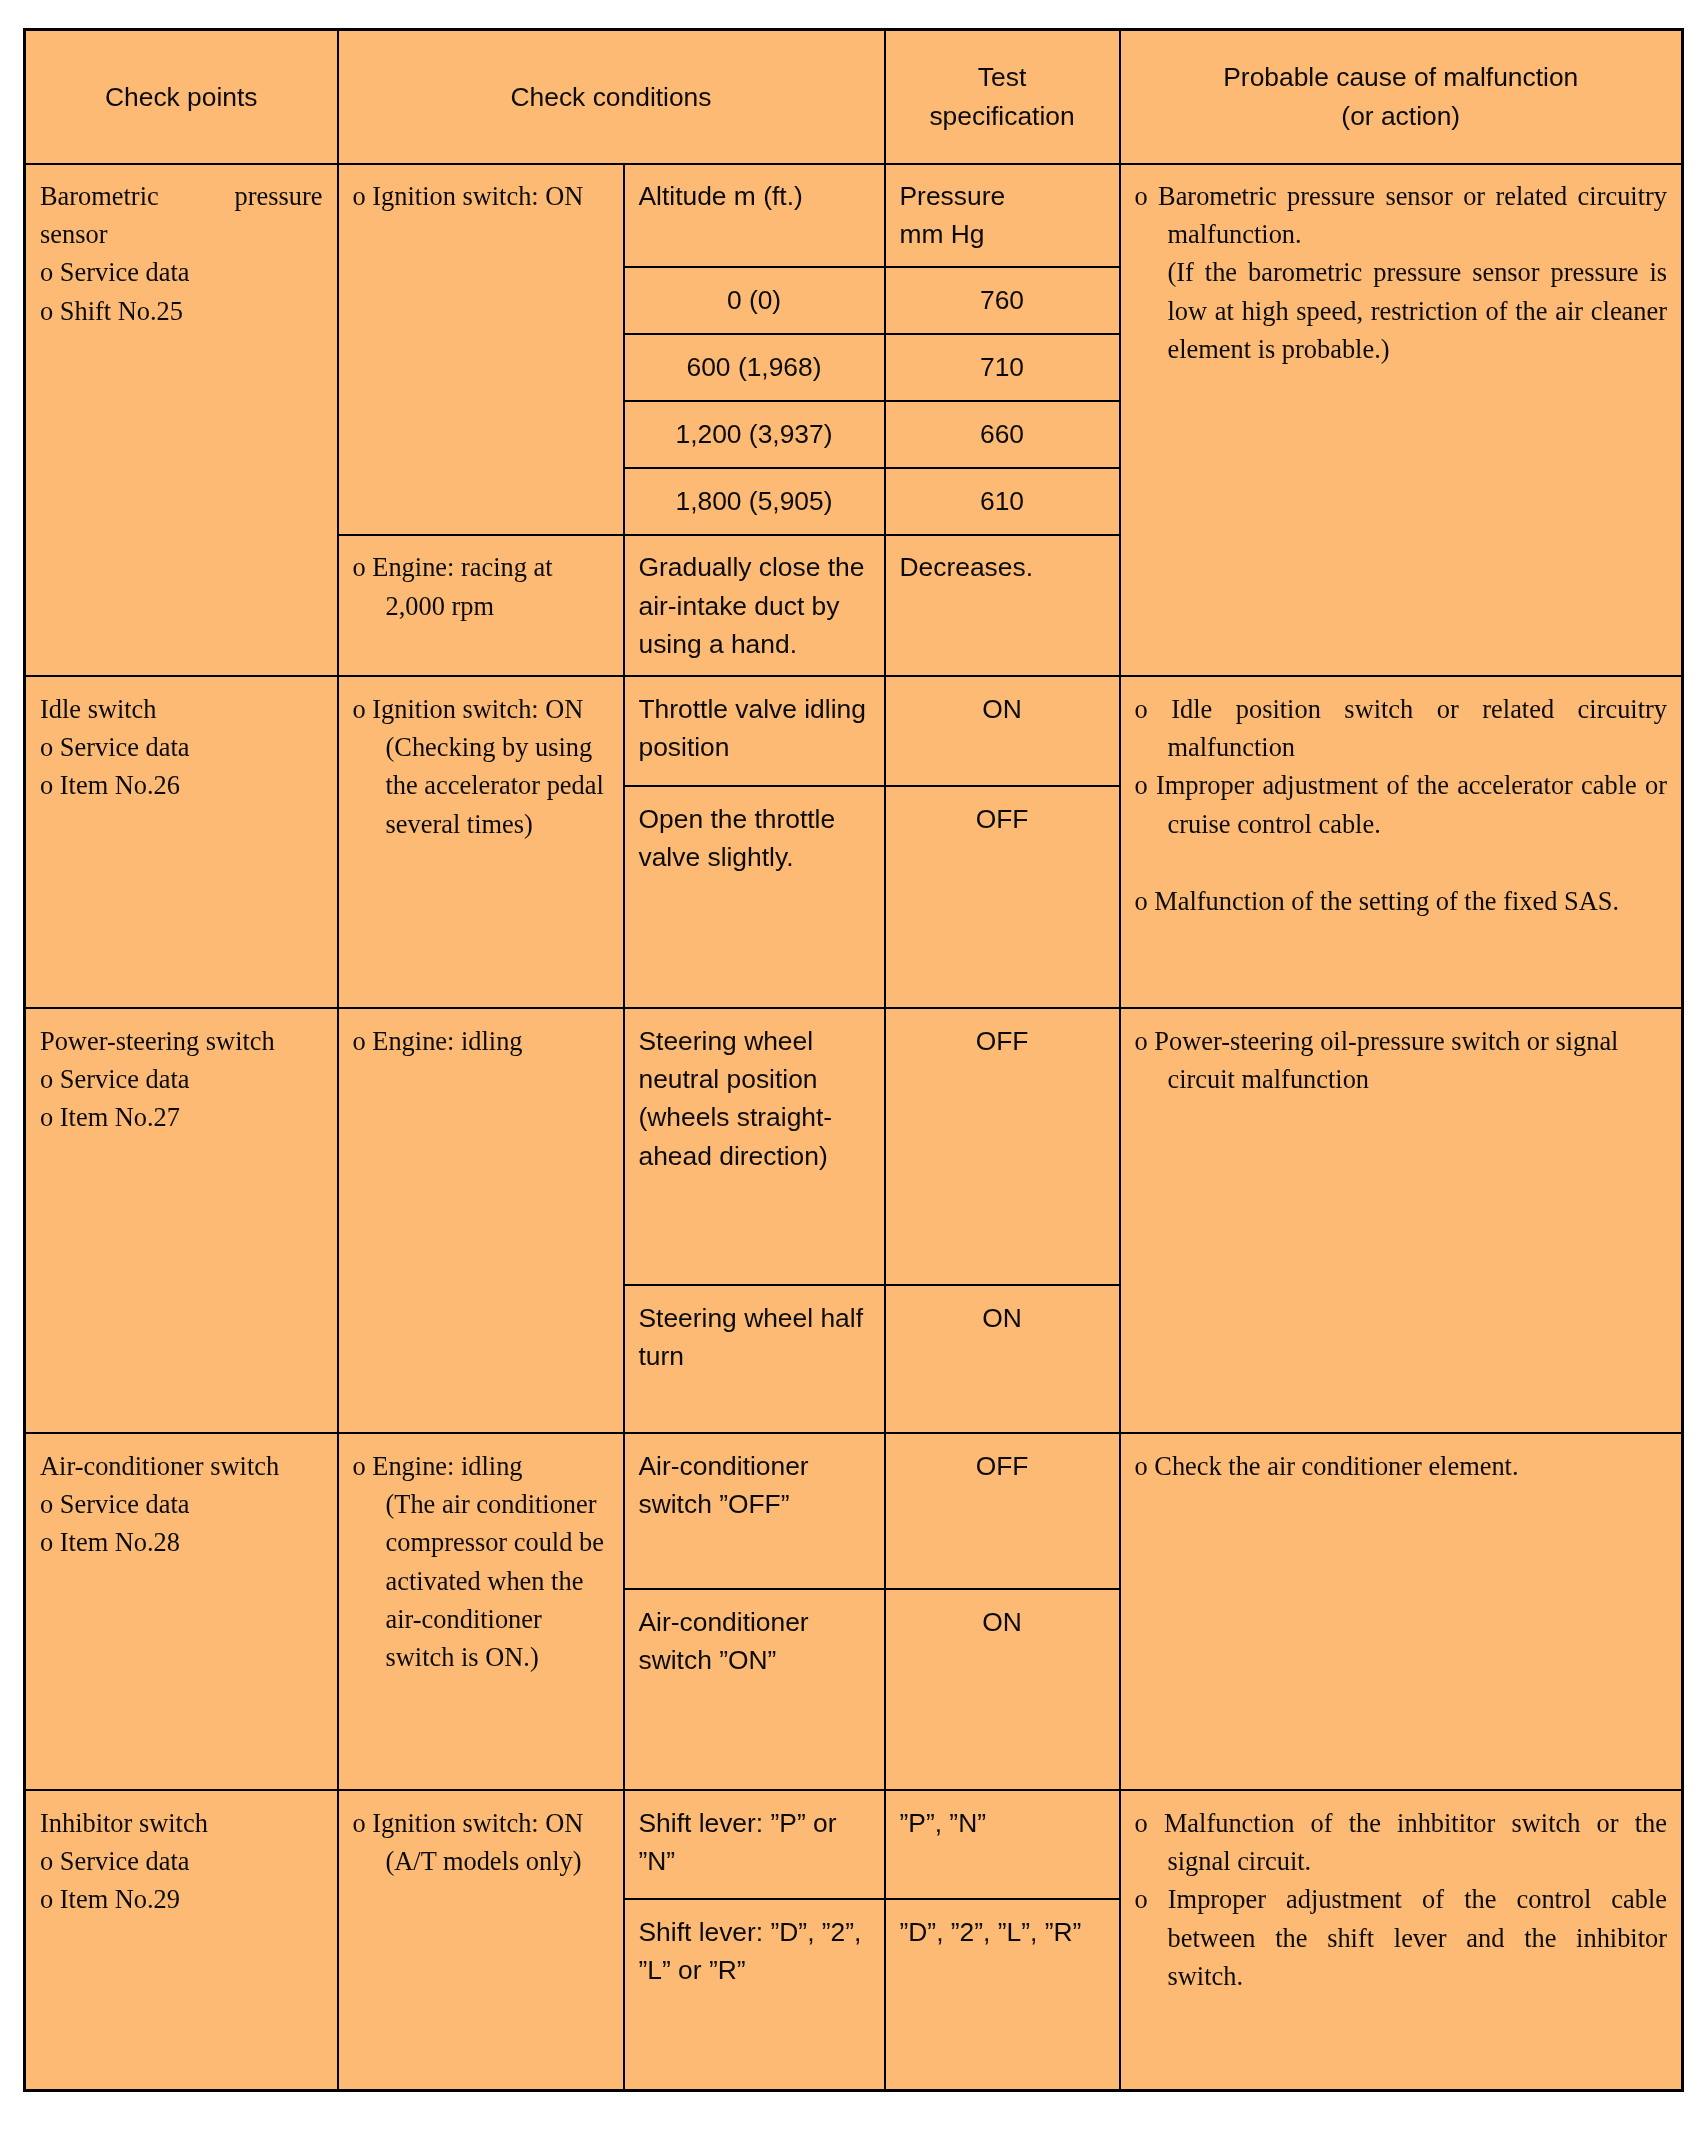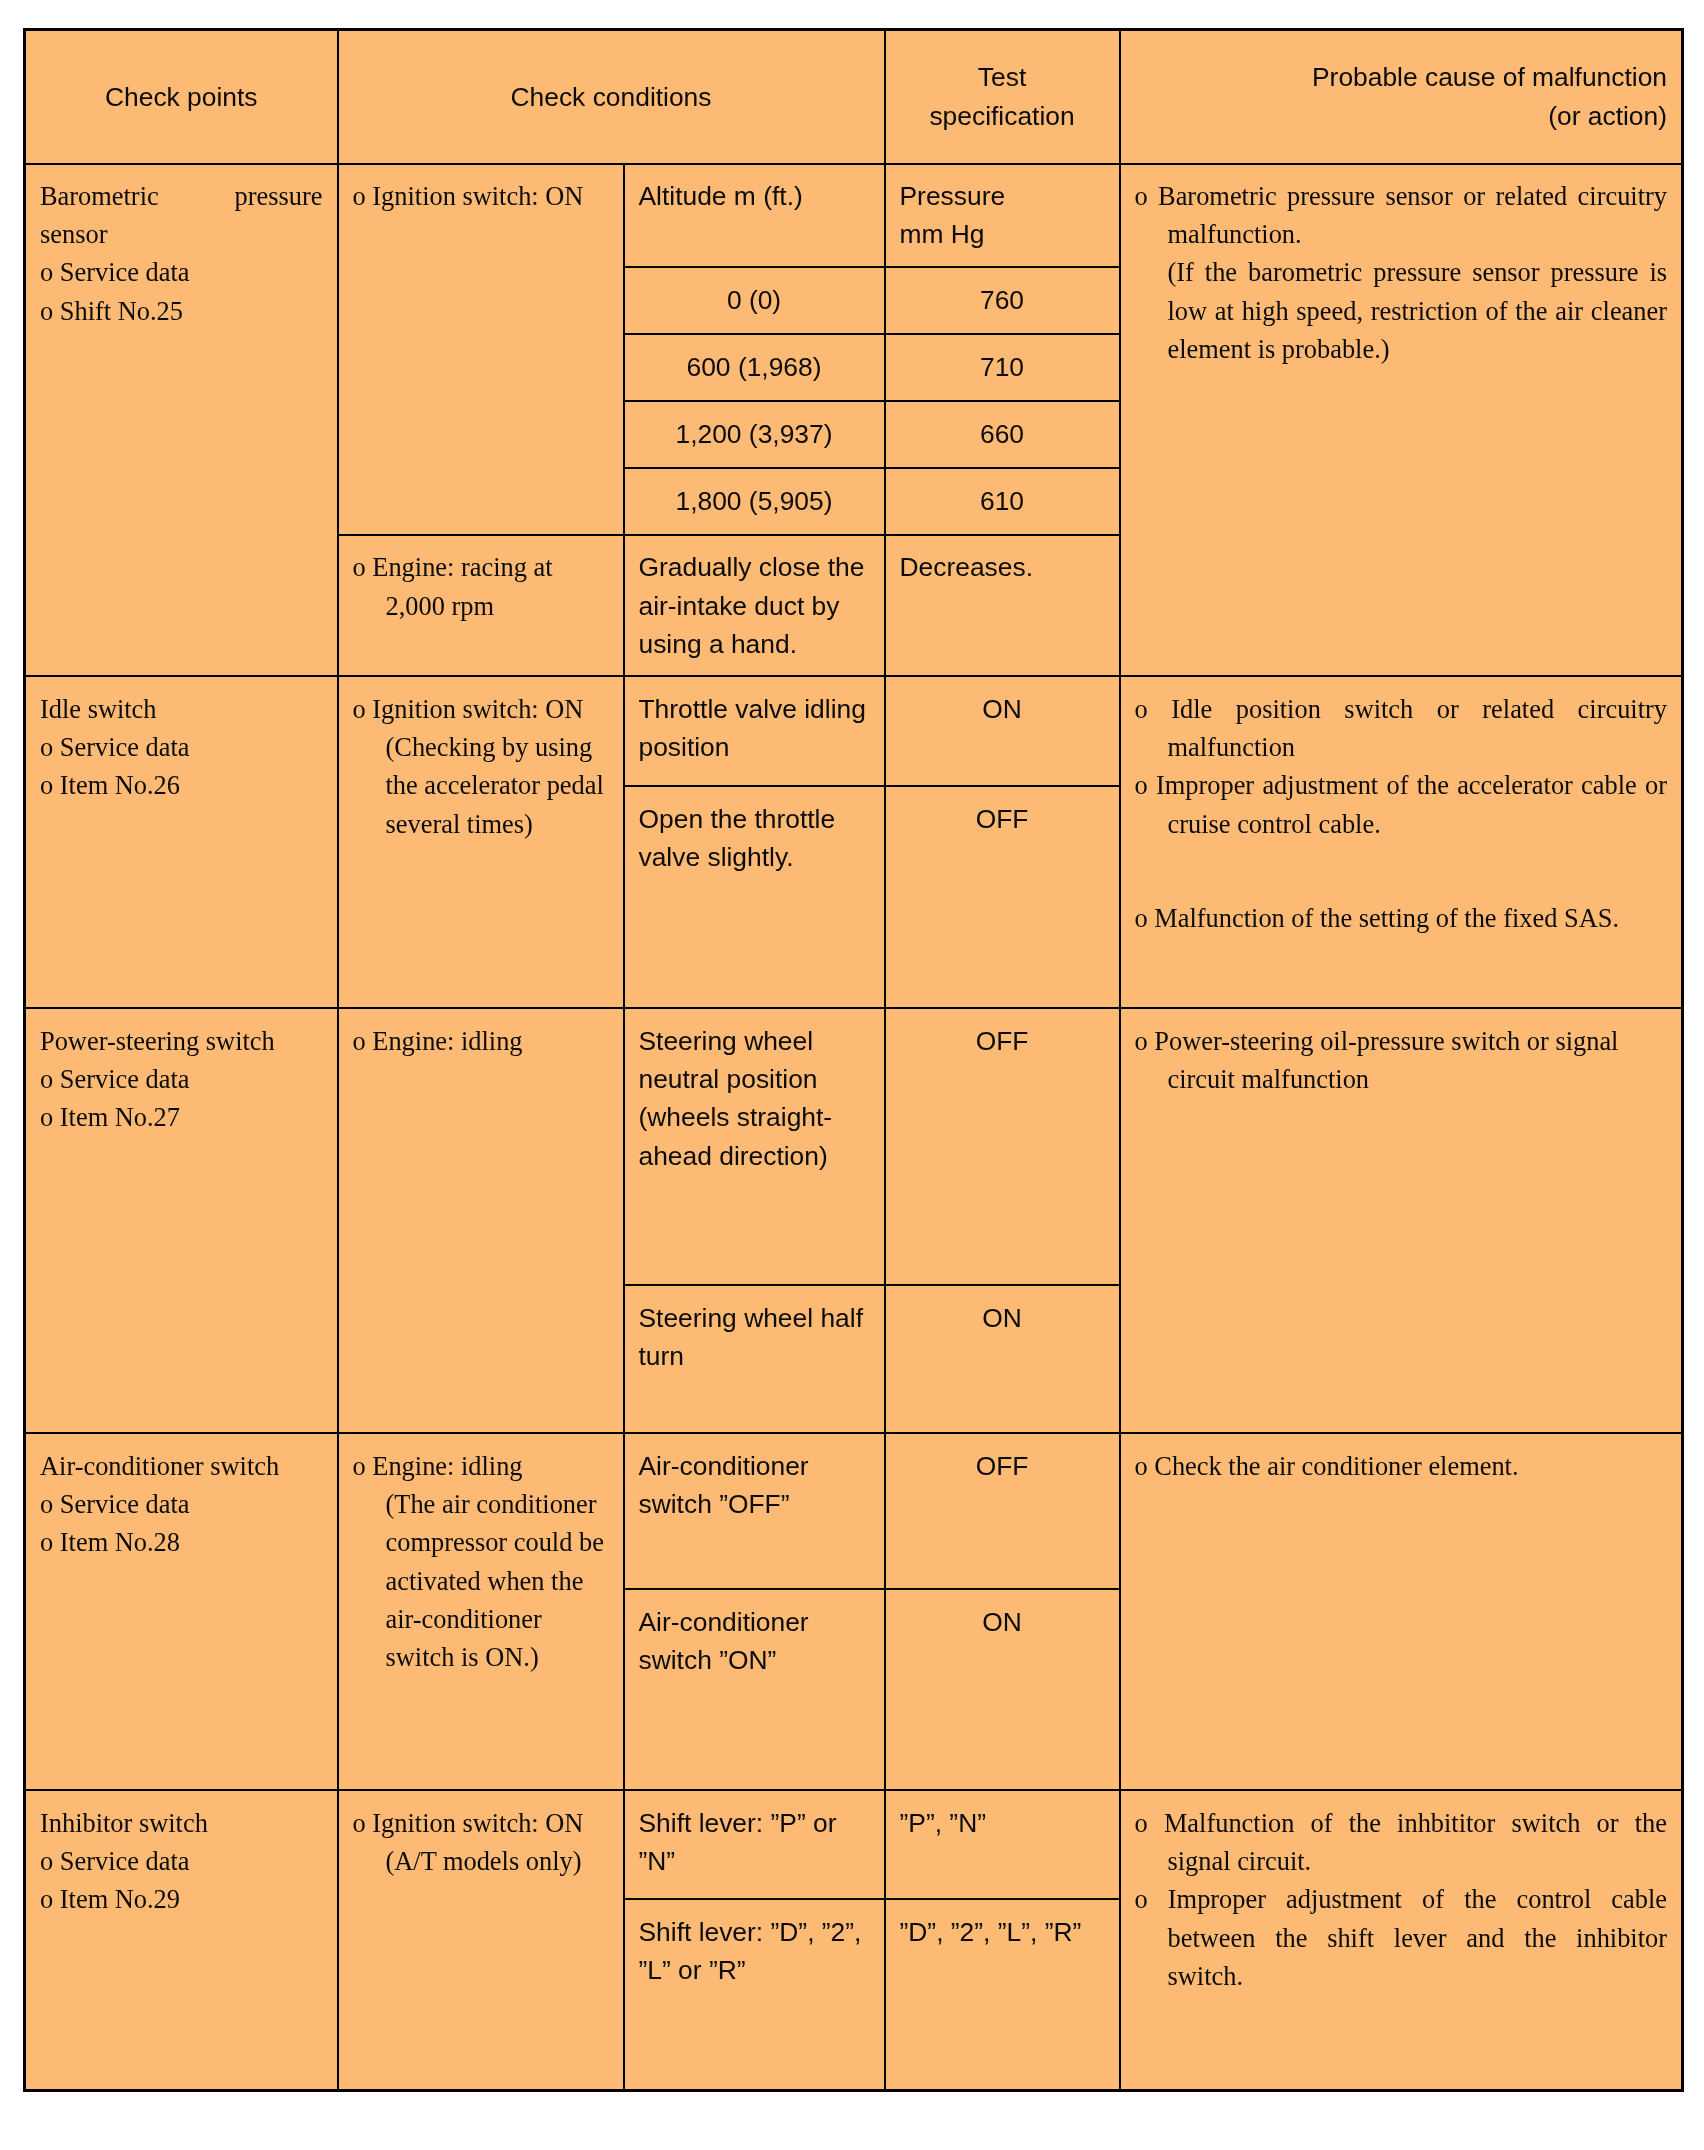--- a/index.html
+++ b/index.html
@@ -25,25 +25,25 @@
     padding: 12.4px 14px;
     font-size: 26.4px;
     line-height: 1.45;
     word-wrap: break-word;
   }
   p { margin: 0; font-family: Liberation Serif, serif; }
   
   .b { padding-left: 33px; text-indent: -33px; }
   
   .cont { padding-left: 33px; }
-  .mt { margin-top: 56px; }
+  .mt { margin-top: 39px; }
   .just { text-align: justify; }
   
   tr.head td { text-align: center; vertical-align: middle; padding: 6.2px 14px; }
-  tr.head td.hleft { text-align: right; }
+  tr.head td.hleft { text-align: center; }
   
   td.cc { text-align: center; vertical-align: middle; padding: 4.7px 7.8px; }
   
   td.sc { text-align: center; vertical-align: top; }
 </style>
 </head>
 <body>
 
 <div class="page">
   <table class="sheet">

